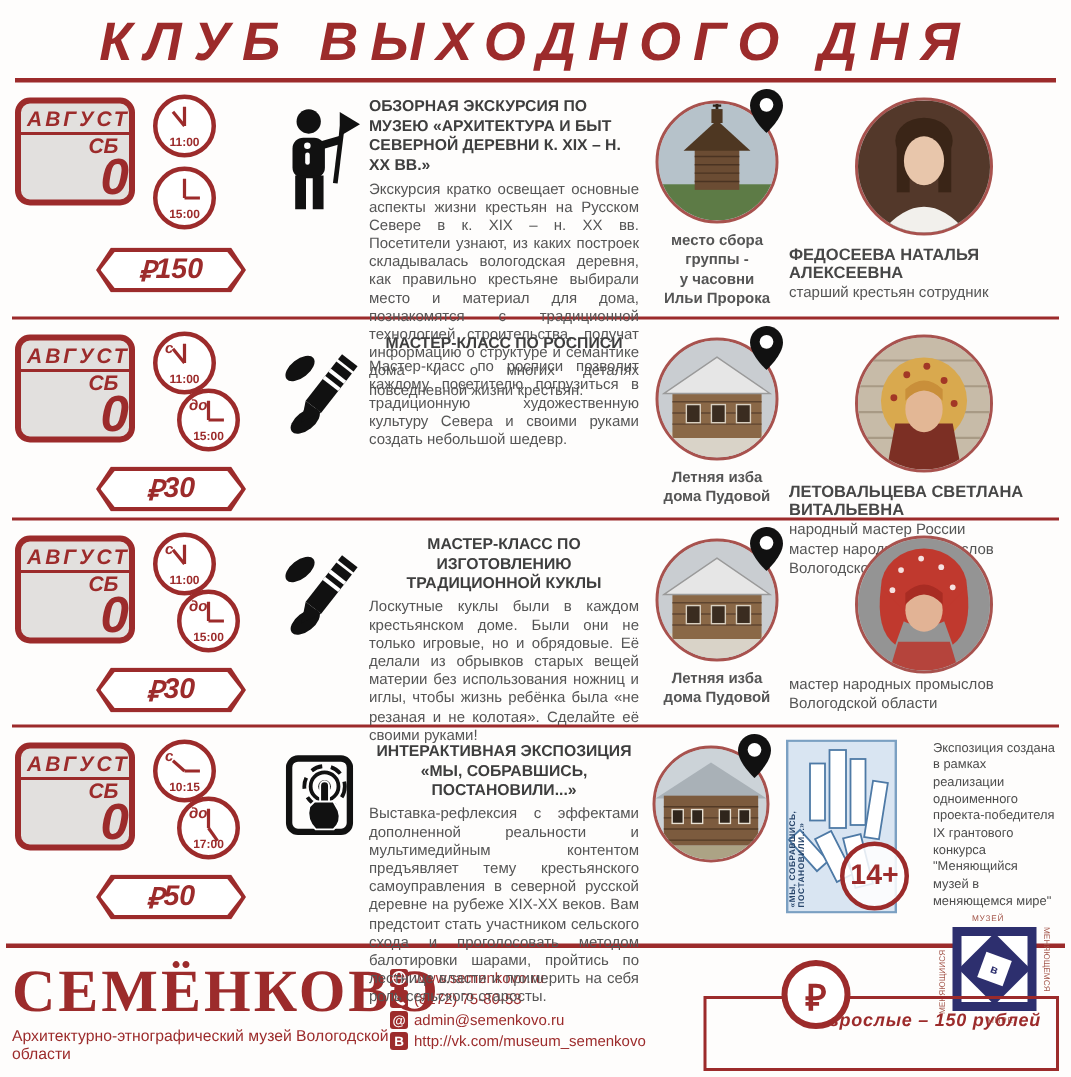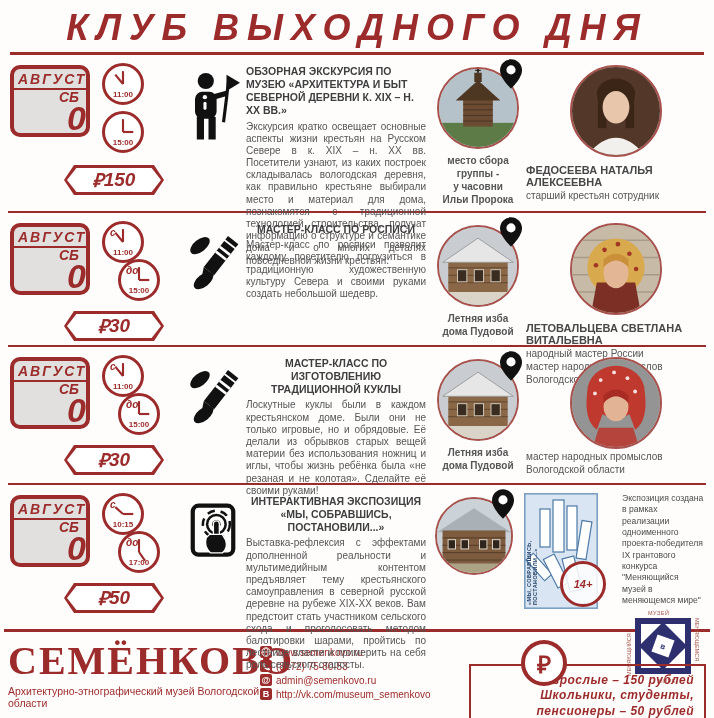--- a/index.html
+++ b/index.html
@@ -70,21 +70,21 @@
   .p-role{ font-size:10px; color:var(--gray); white-space:pre-line; line-height:1.3; margin-top:1px; }
 
   
   .c-map{ width:96px; flex:none; position:relative; padding-top:4px; }
   .map-wrap{ position:relative; width:74px; height:116px; margin-left:6px; }
   .map-label{ position:absolute; left:2px; top:4px; height:108px; writing-mode:vertical-rl;
               transform:rotate(180deg); font-size:5.5px; letter-spacing:.4px; color:#27456b;
               font-weight:bold; overflow:hidden; }
   .badge{ position:absolute; right:-8px; bottom:2px; width:46px; height:46px; border-radius:50%;
           border:3px solid var(--red); background:rgba(255,255,255,.85); color:var(--red);
-          font-size:11px; font-weight:bold; font-style:italic;
+          font-size:19px; font-weight:bold; 
           display:flex; align-items:center; justify-content:center; }
   .c-note{ flex:1; padding:4px 2px 0 8px; }
   .note{ font-size:8.6px; color:#4c4c4c; line-height:1.32; }
   .glogo-area{ position:relative; width:78px; margin:4px 2px 0 auto; height:74px; }
   .gl-top{ position:absolute; top:0; left:24px; font-size:5.5px; color:#a3564a; letter-spacing:.5px; }
   .gl-bottom{ position:absolute; bottom:0; left:34px; font-size:5.5px; color:#a3564a; letter-spacing:.5px; }
   .gl-left,.gl-right{ position:absolute; top:8px; font-size:5.5px; color:#a3564a;
                       writing-mode:vertical-rl; height:58px; overflow:hidden; }
   .gl-left{ left:2px; transform:rotate(180deg); }
   .gl-right{ right:2px; }
@@ -560,19 +560,18 @@
       </div>
       <div class="contact">
         <span class="cicon">В</span>
         <span>http://vk.com/museum_semenkovo</span>
       </div>
     </div>
     <div class="f-prices">
       <div class="rub-circle">₽</div>
       <div class="pbox">
         <div class="pline">Взрослые – 150 рублей</div>
-        <div class="pline">Школьники, студенты, пенсионеры – 50 рублей</div>
 
       </div>
     </div>
   </div>
 
 </div>
 
 </body></html>

